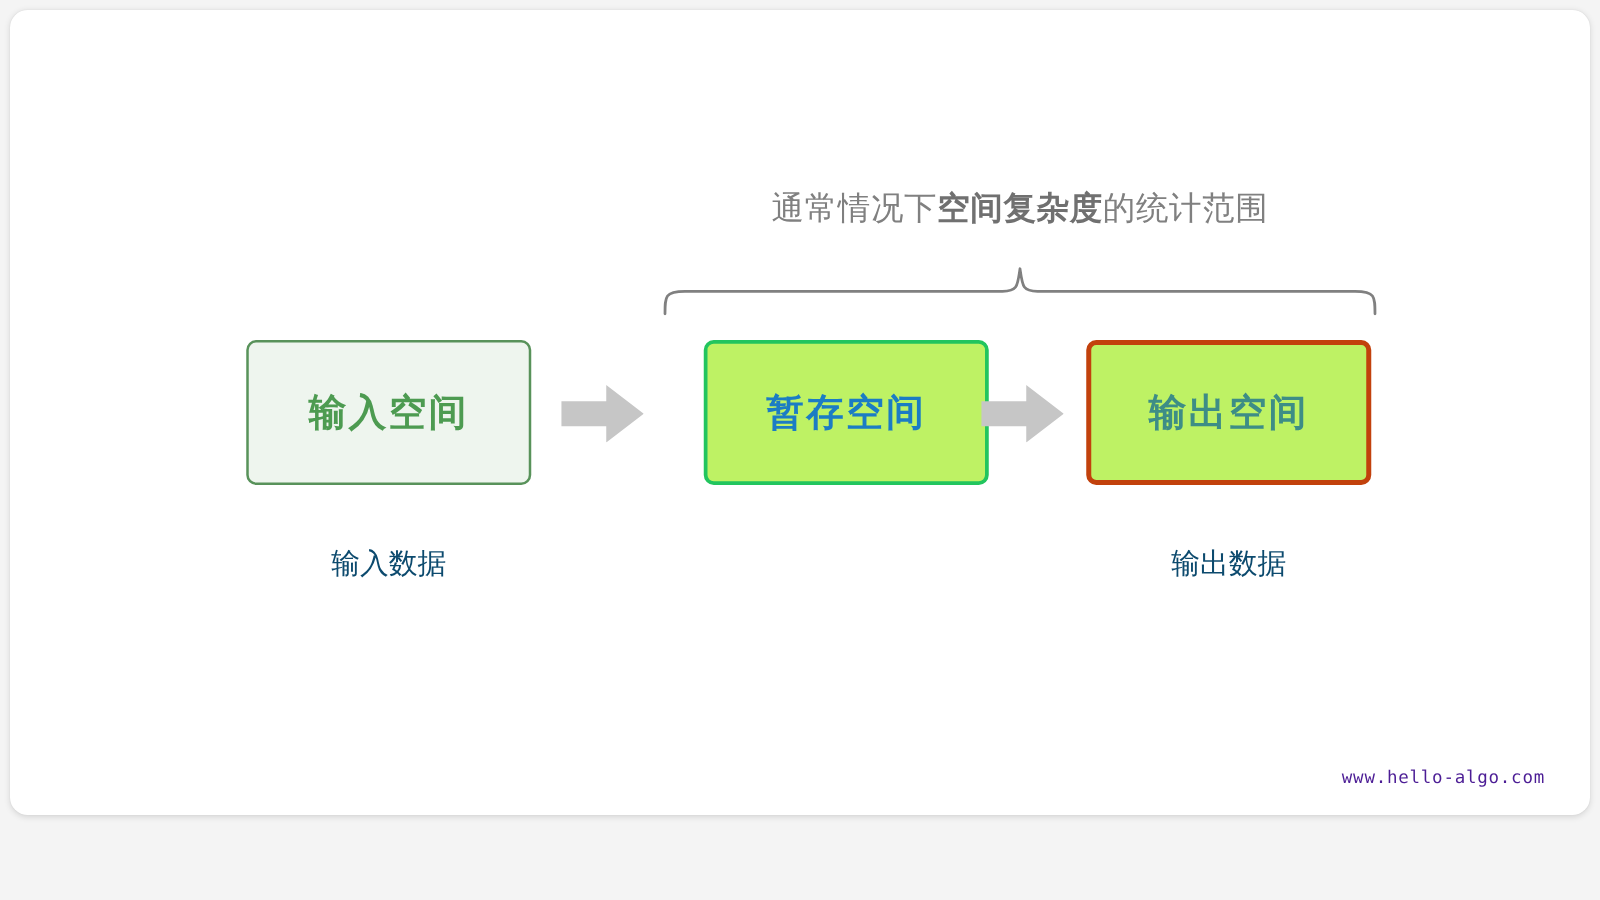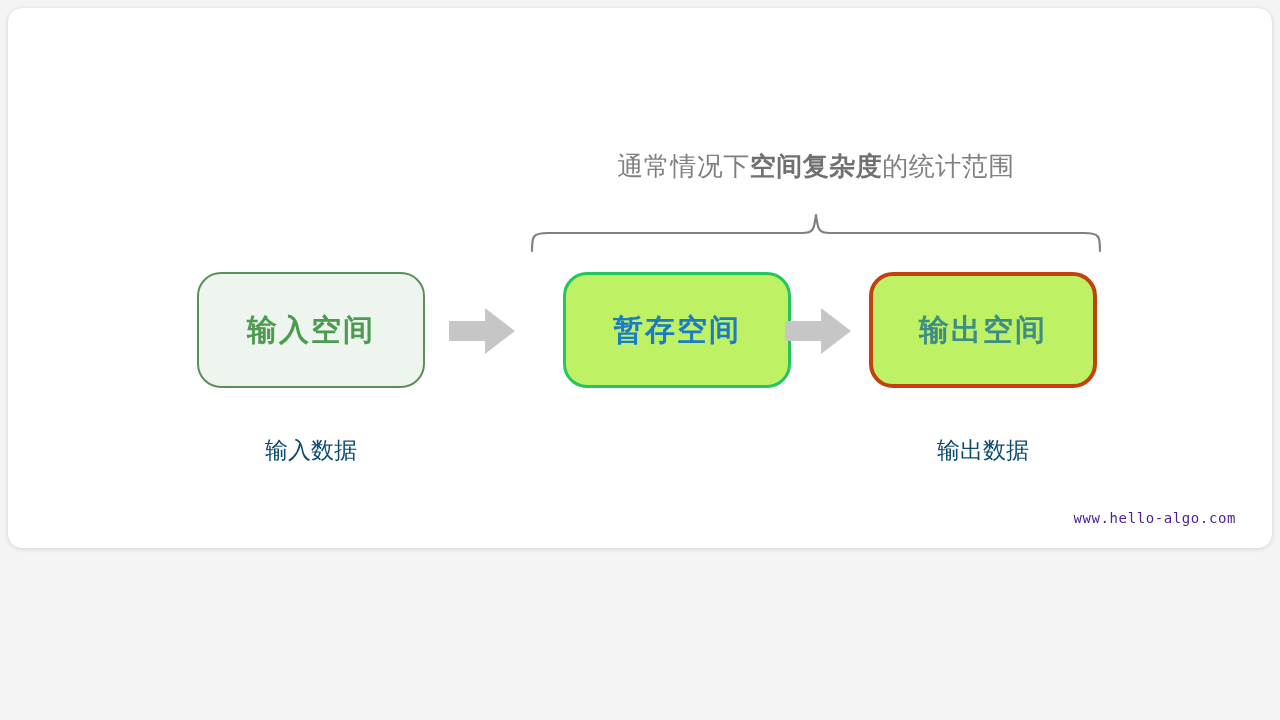--- a/index.html
+++ b/index.html
@@ -19,21 +19,21 @@
     width: 1280px;
     height: 720px;
     background: #f4f4f4;
   }
 
   #card {
     position: absolute;
     left: 8px;
     top: 8px;
     width: 1264px;
-    height: 540px;
+    height: 644px;
     background: #ffffff;
     border-radius: 14px;
     box-shadow: 0 1px 5px rgba(0,0,0,0.13), 0 0 1px rgba(0,0,0,0.10);
     overflow: hidden;
   }
 
   
   #brace-caption {
     position: absolute;
     left: 520px;
@@ -55,21 +55,21 @@
     left: 510px;
     top: 195px;
   }
 
   
   .box {
     position: absolute;
     top: 264px;
     width: 228px;
     height: 116px;
-    border-radius: 24px;
+    border-radius: 8px;
     box-sizing: border-box;
     display: flex;
     align-items: center;
     justify-content: center;
     font-size: 30px;
     font-weight: 700;
     letter-spacing: 2px;
   }
   #box-input {
     left: 189px;

